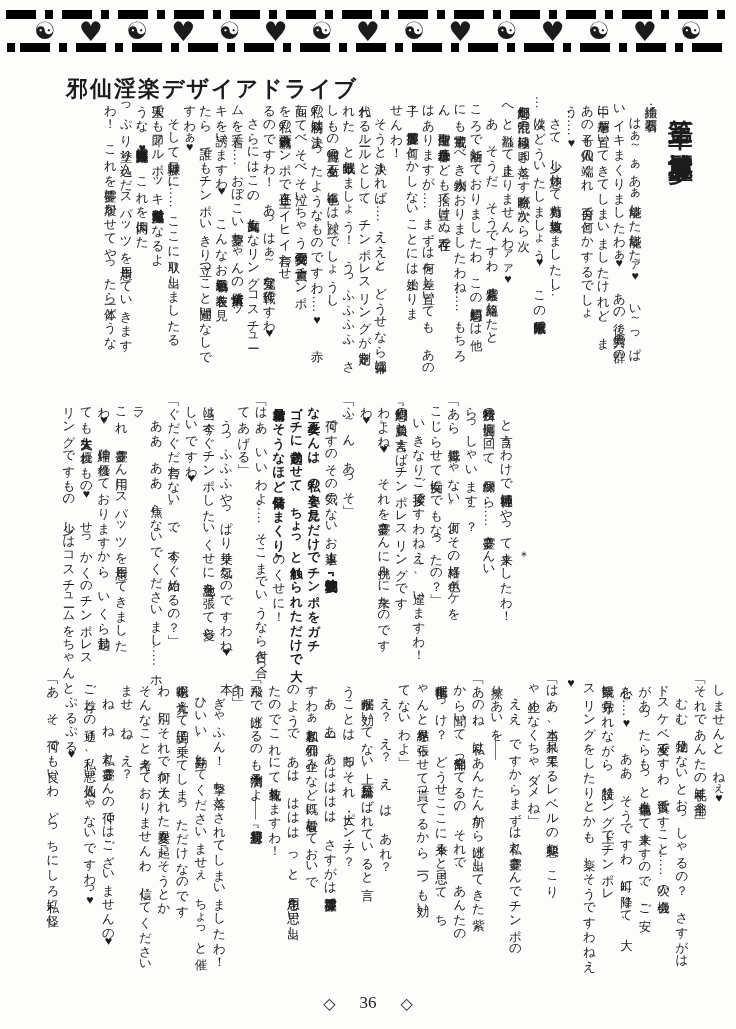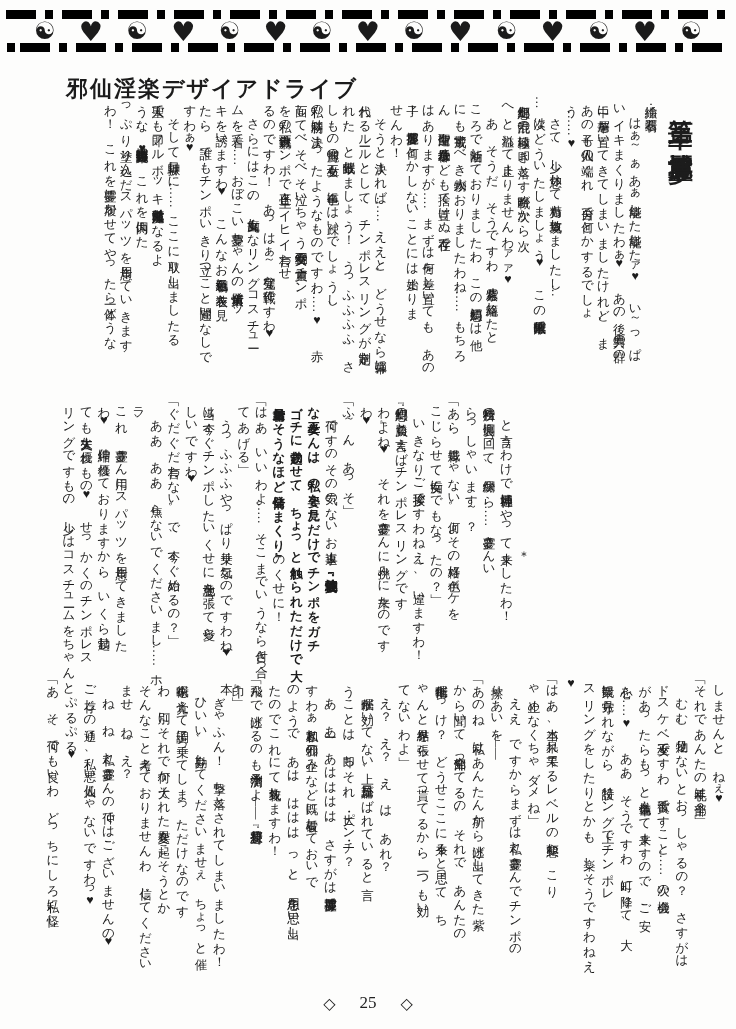--- a/index.html
+++ b/index.html
@@ -173,17 +173,17 @@
       <p>そんなこと考えておりませんわ、信じてください</p>
       <p>ませ、ね～え？</p>
       <p>　ね、ね、私と霊夢さんの仲ではございませんの♥</p>
       <p>ご存じの通り、私、悪い仙人じゃないですわっ♥</p>
       <p>　ぷるぷる♥</p>
       <p>「あ、そ。何でも良いわ、どっちにしろ私に怪し</p>
     </section>
 
   <div class="footer">
     <span>◇</span>
-    <span class="pagenum">25</span>
+    <span class="pagenum">36</span>
     <span>◇</span>
   </div>
 
 </div>
 
 </body></html>

